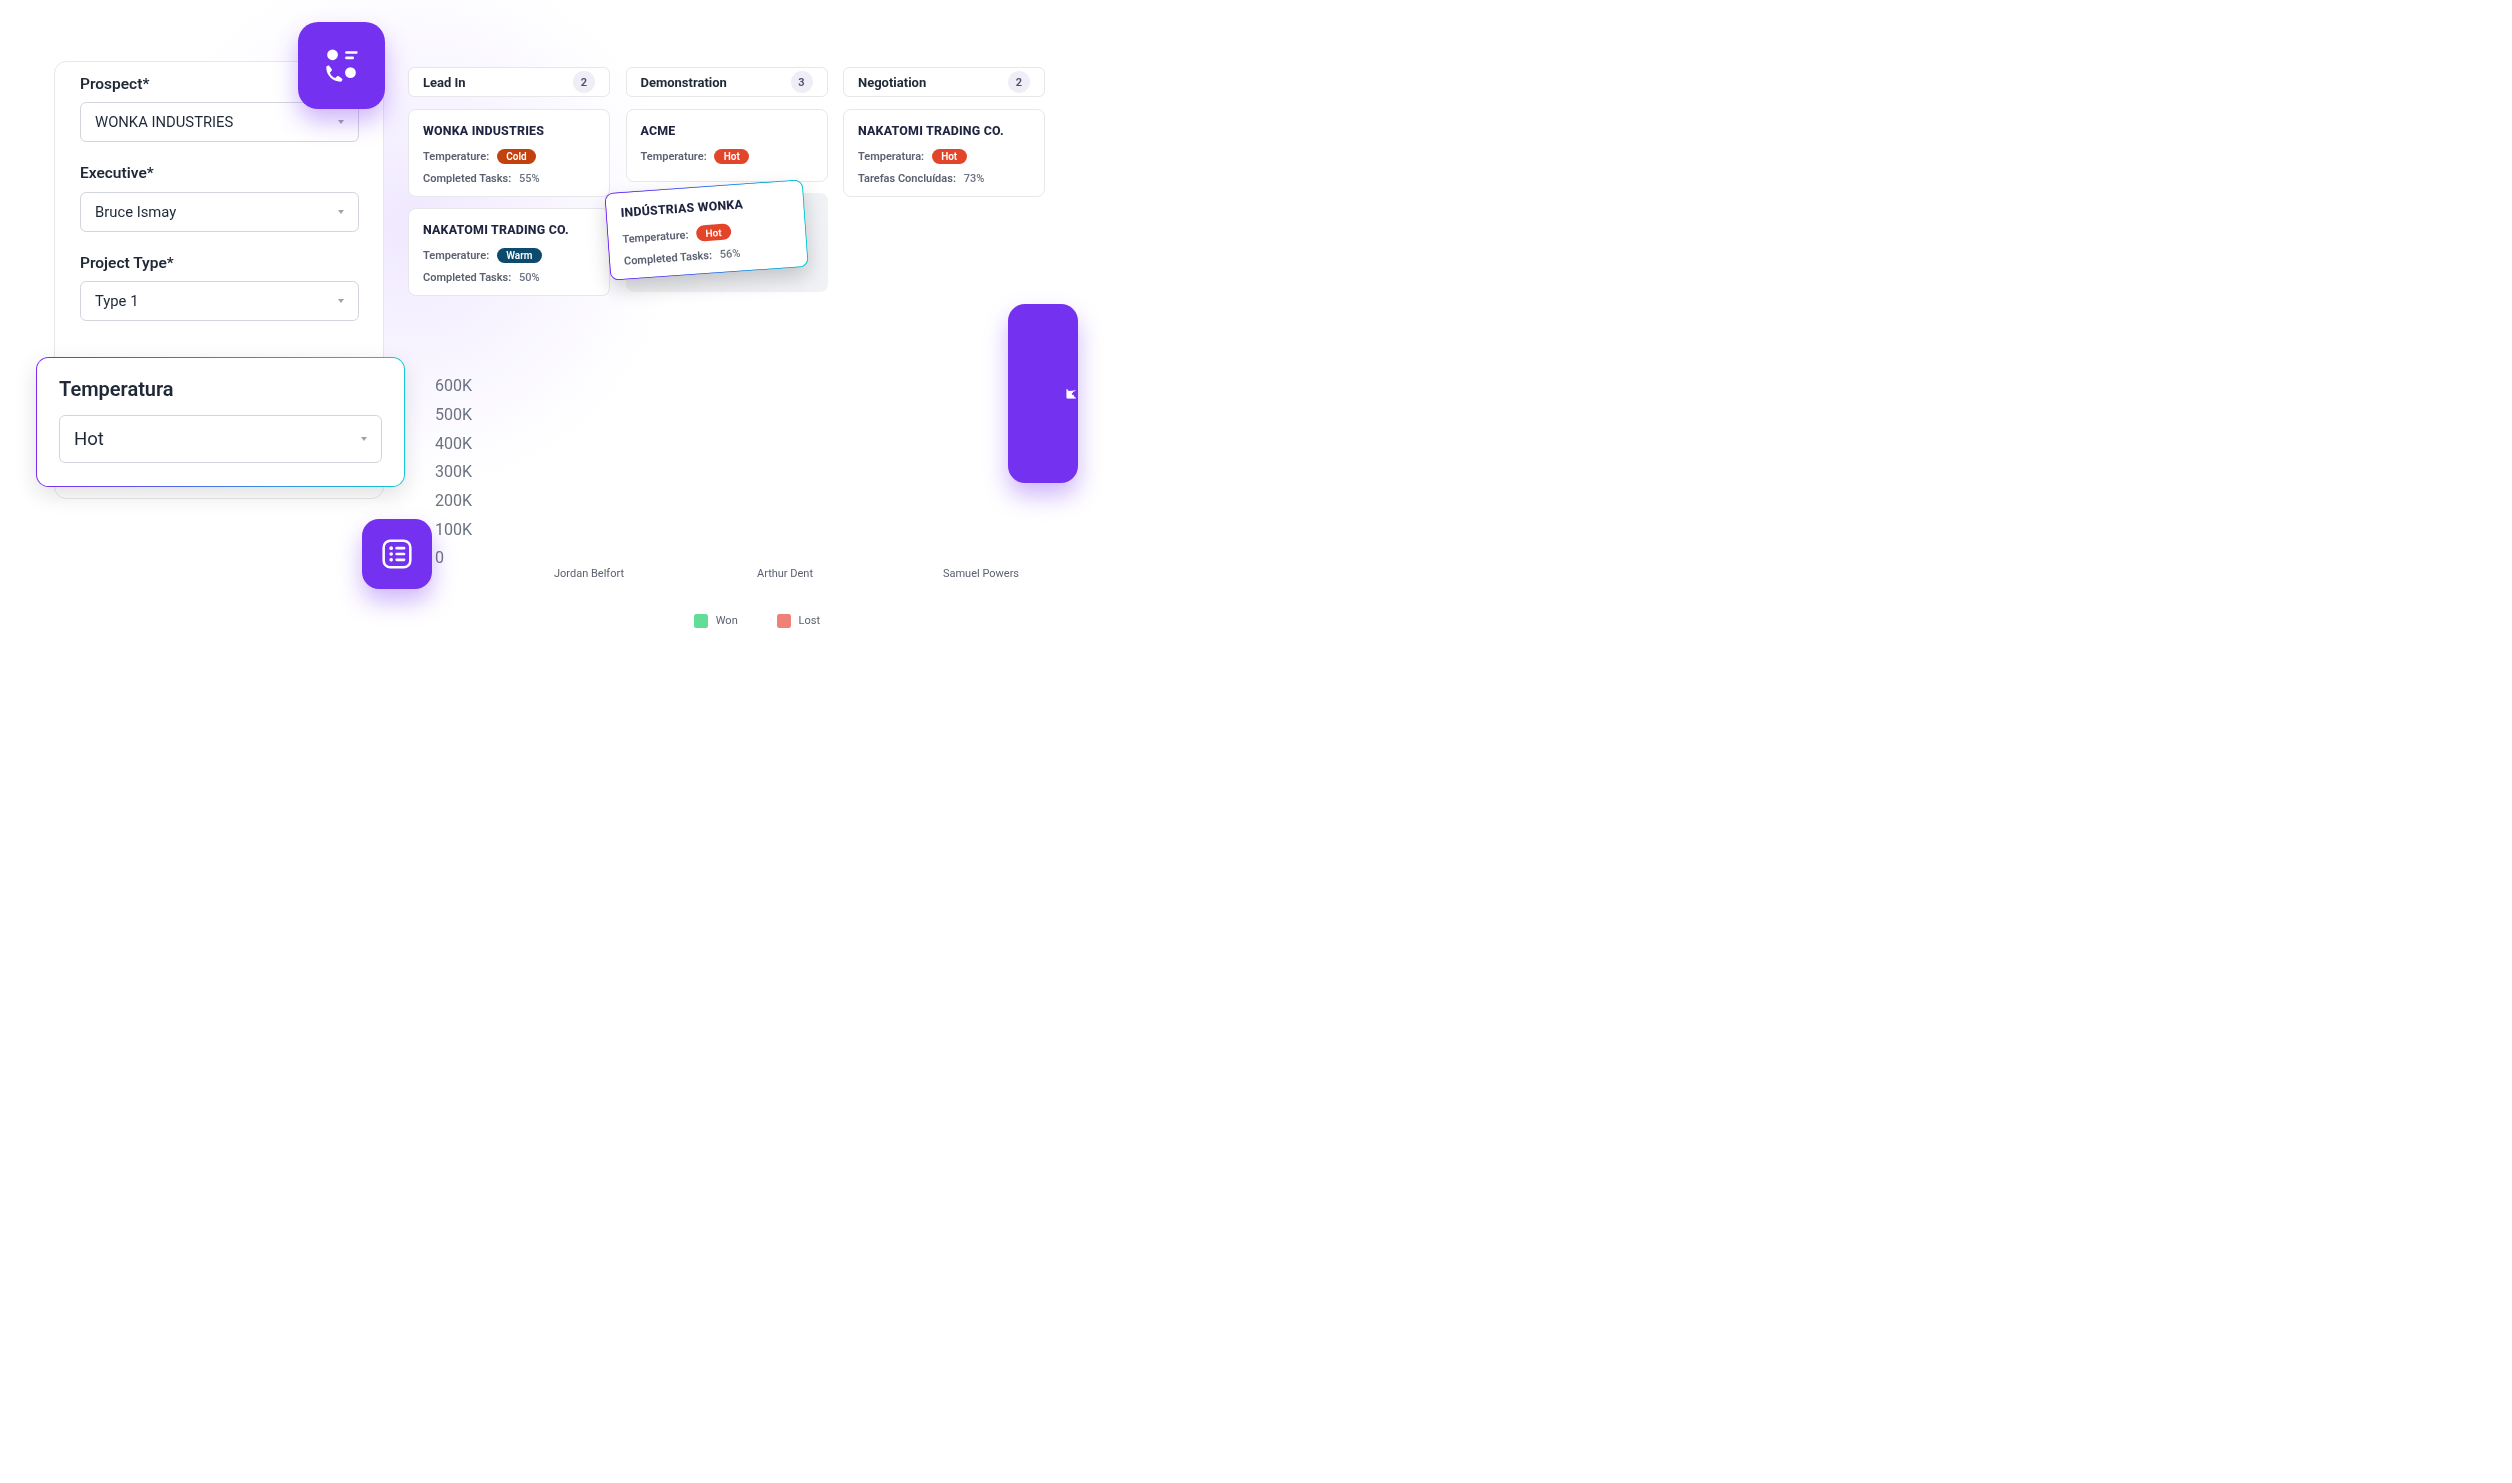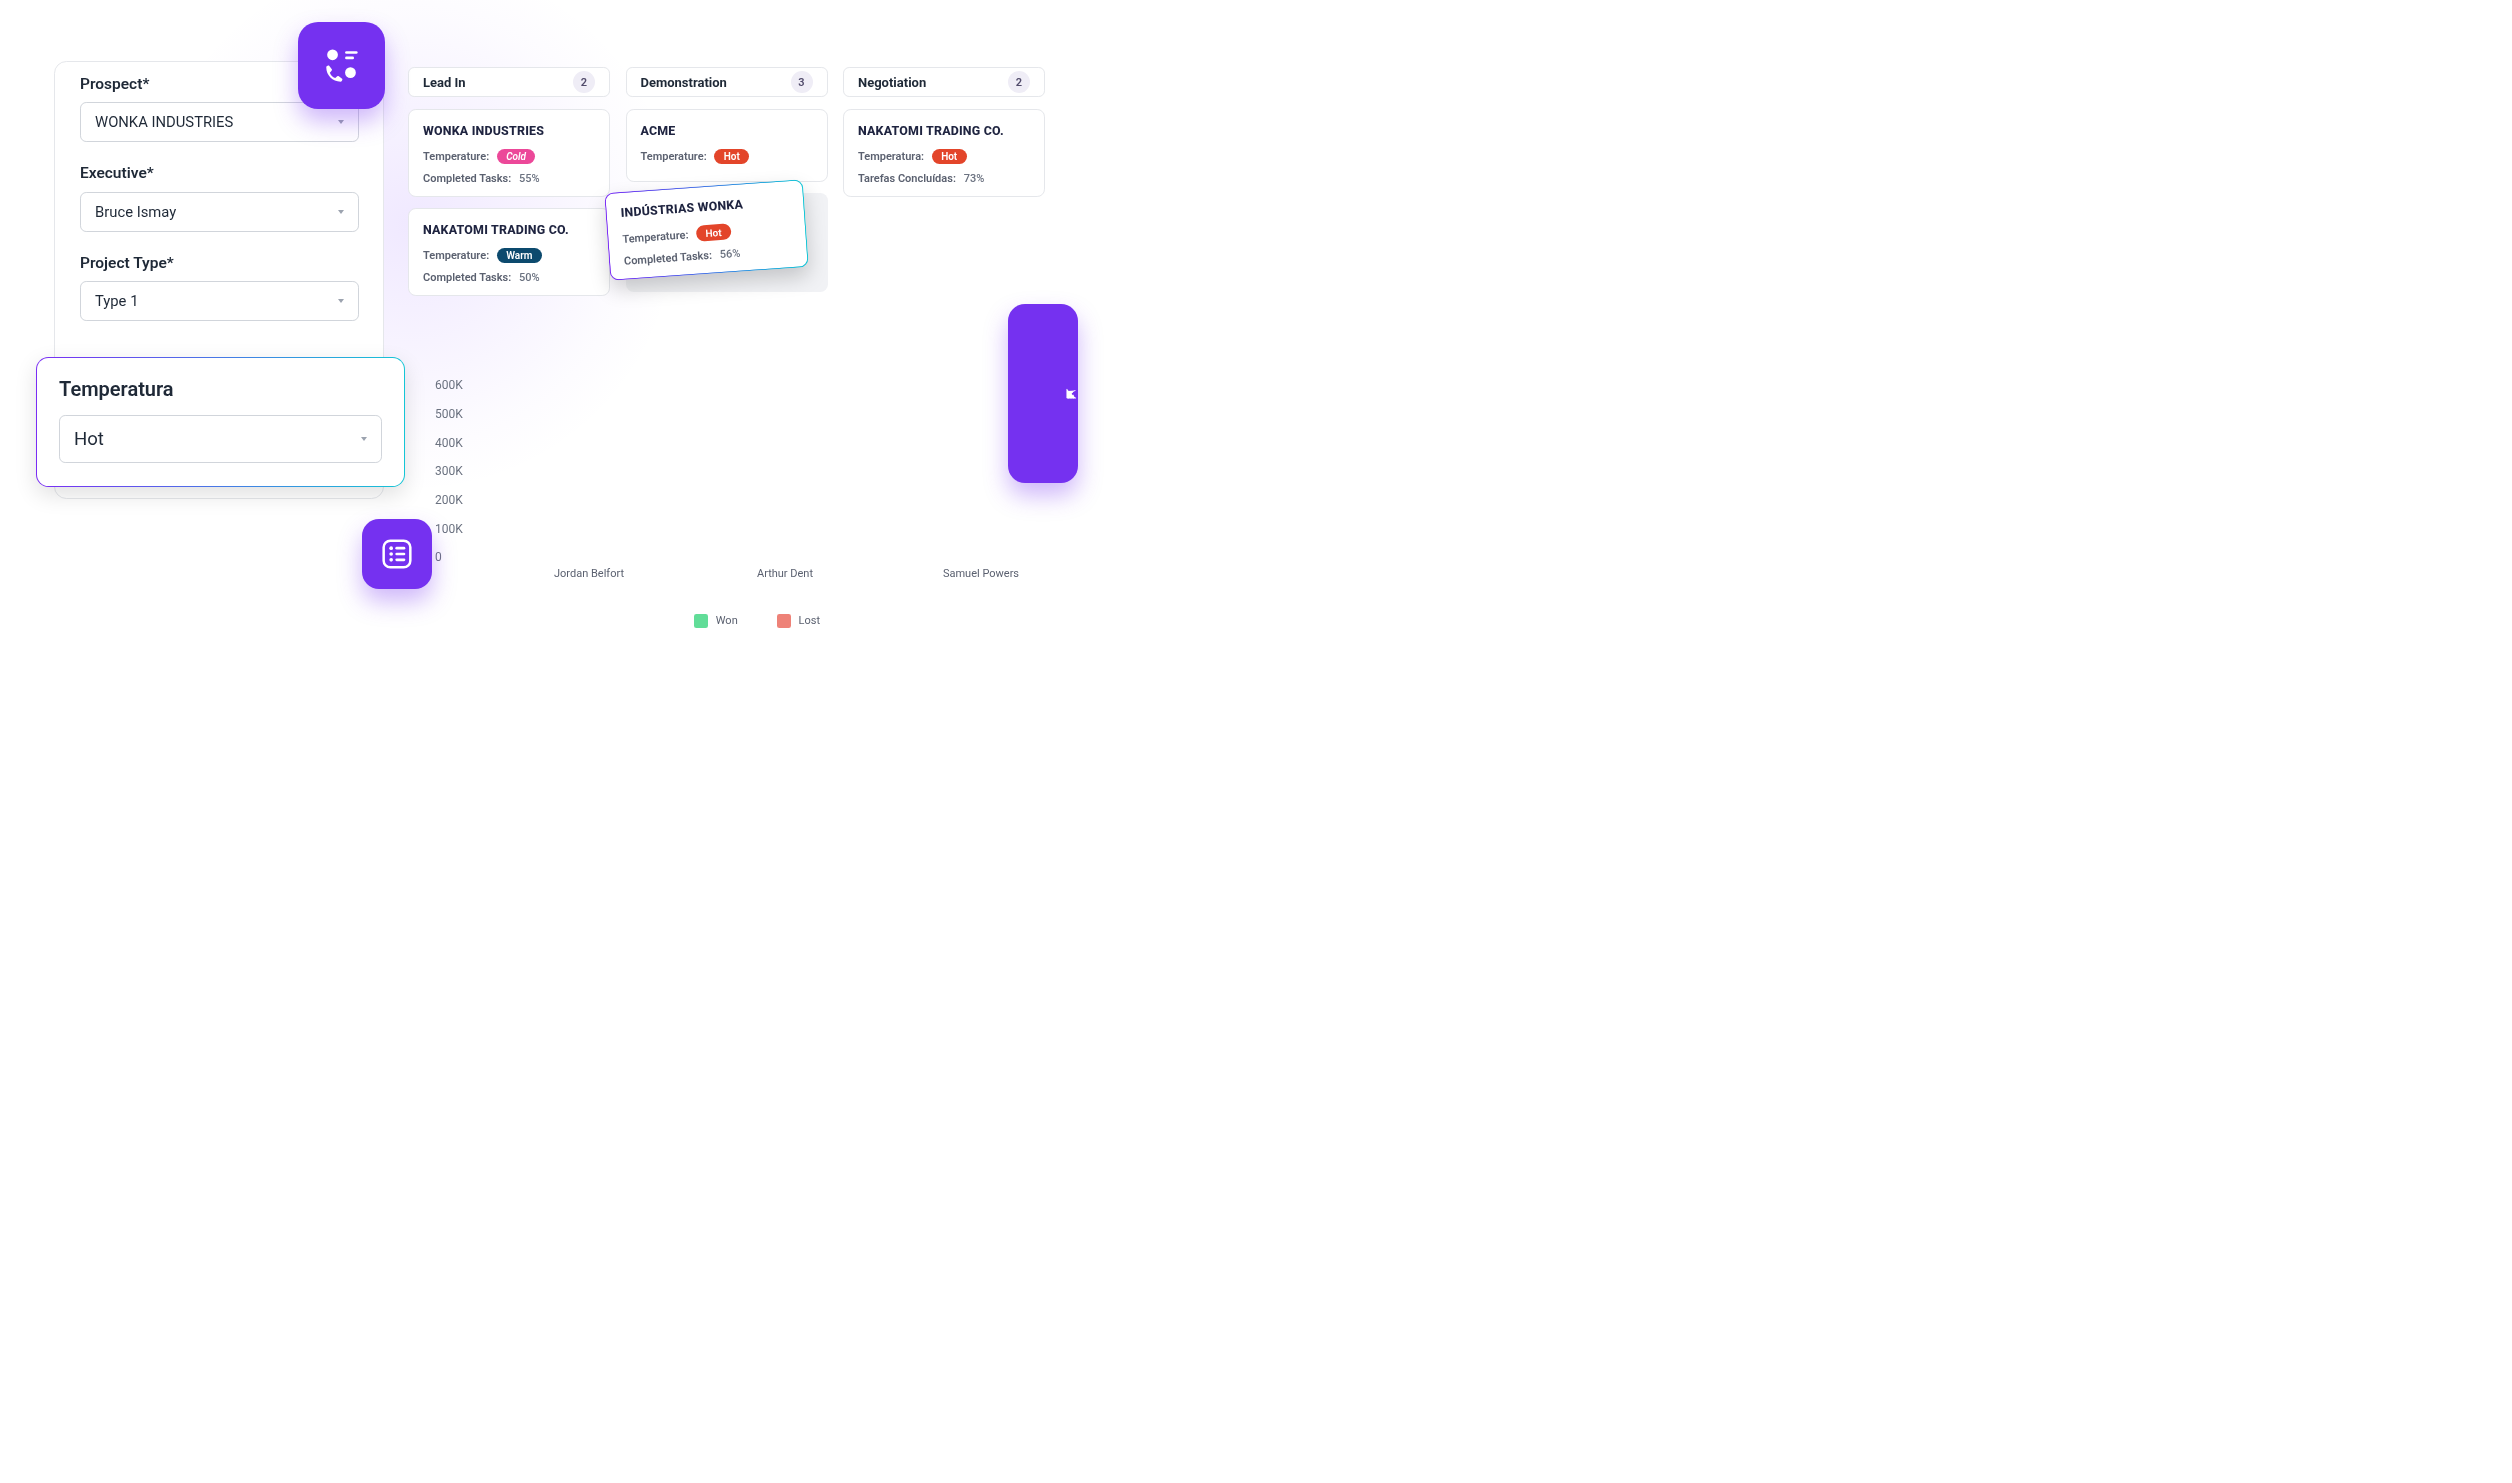--- a/index.html
+++ b/index.html
@@ -159,21 +159,21 @@
   .card-row:last-child { margin-bottom: 0; }
   .card-key { color: #5b6170; font-weight: 600; }
   .card-val { color: #6b7280; font-weight: 500; }
   .pill {
     padding: 2.3px 9.3px;
     border-radius: 776px;
     color: #fff;
     font-size: 10px;
     font-weight: 600;
   }
-  .pill.cold { background: #ec4899; font-style: italic; }
+  .pill.cold { background: #c2410c; }
   .pill.warm { background: #0c4a6e; }
   .pill.hot  { background: #e3452a; }
 
   .card-placeholder {
     height: 99px;
     border-radius: 7.8px;
     background: #f1f2f5;
   }
 
   
@@ -201,21 +201,21 @@
     z-index: 1;
   }
   .chart {
     position: relative;
     height: 179px;
     padding-left: 56px;
   }
   .y-tick {
     position: absolute;
     left: 0;
-    font-size: 12px;
+    font-size: 16px;
     color: #6b7280;
     transform: translateY(-50%);
     text-align: center;
   }
   .plot {
     position: relative;
     height: 100%;
     display: flex;
     justify-content: space-around;
     align-items: flex-end;

